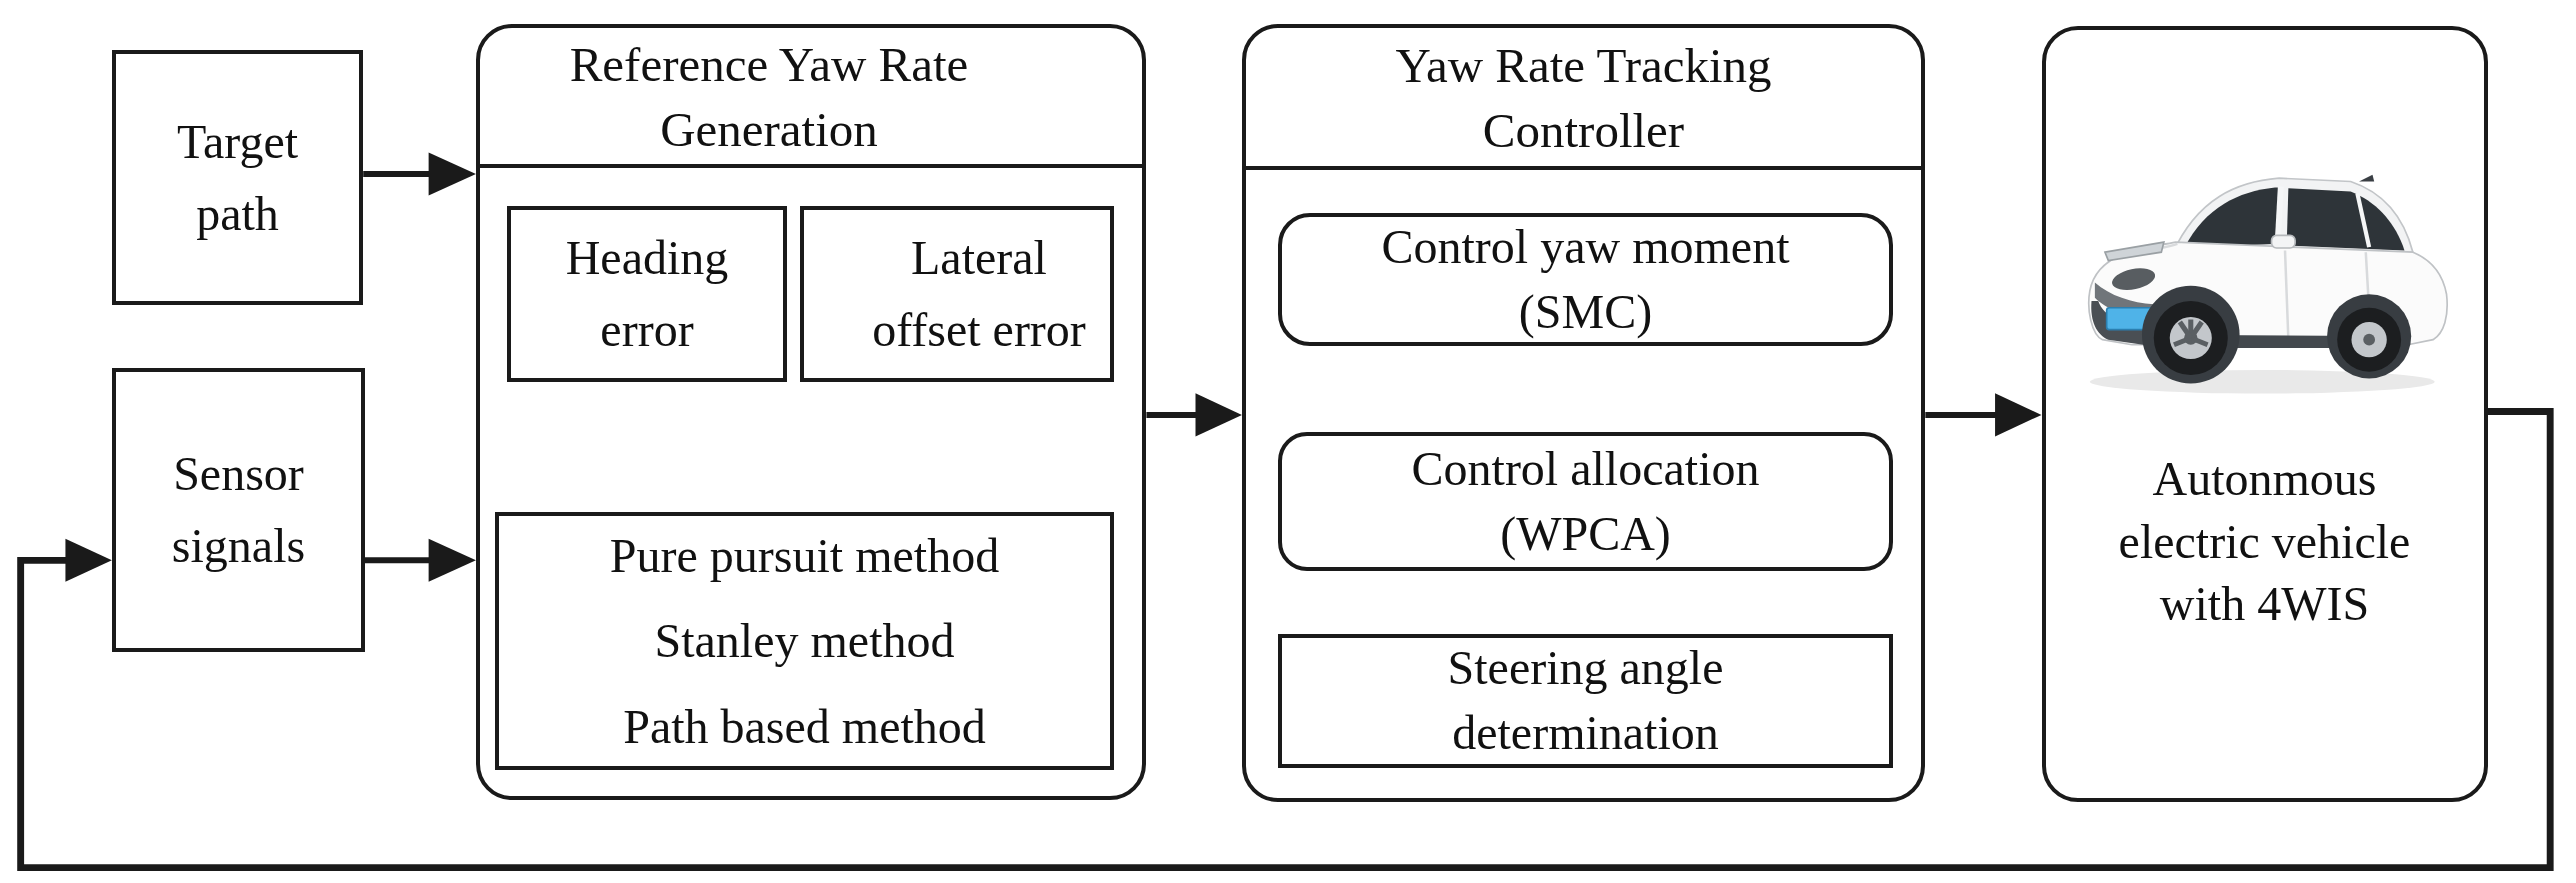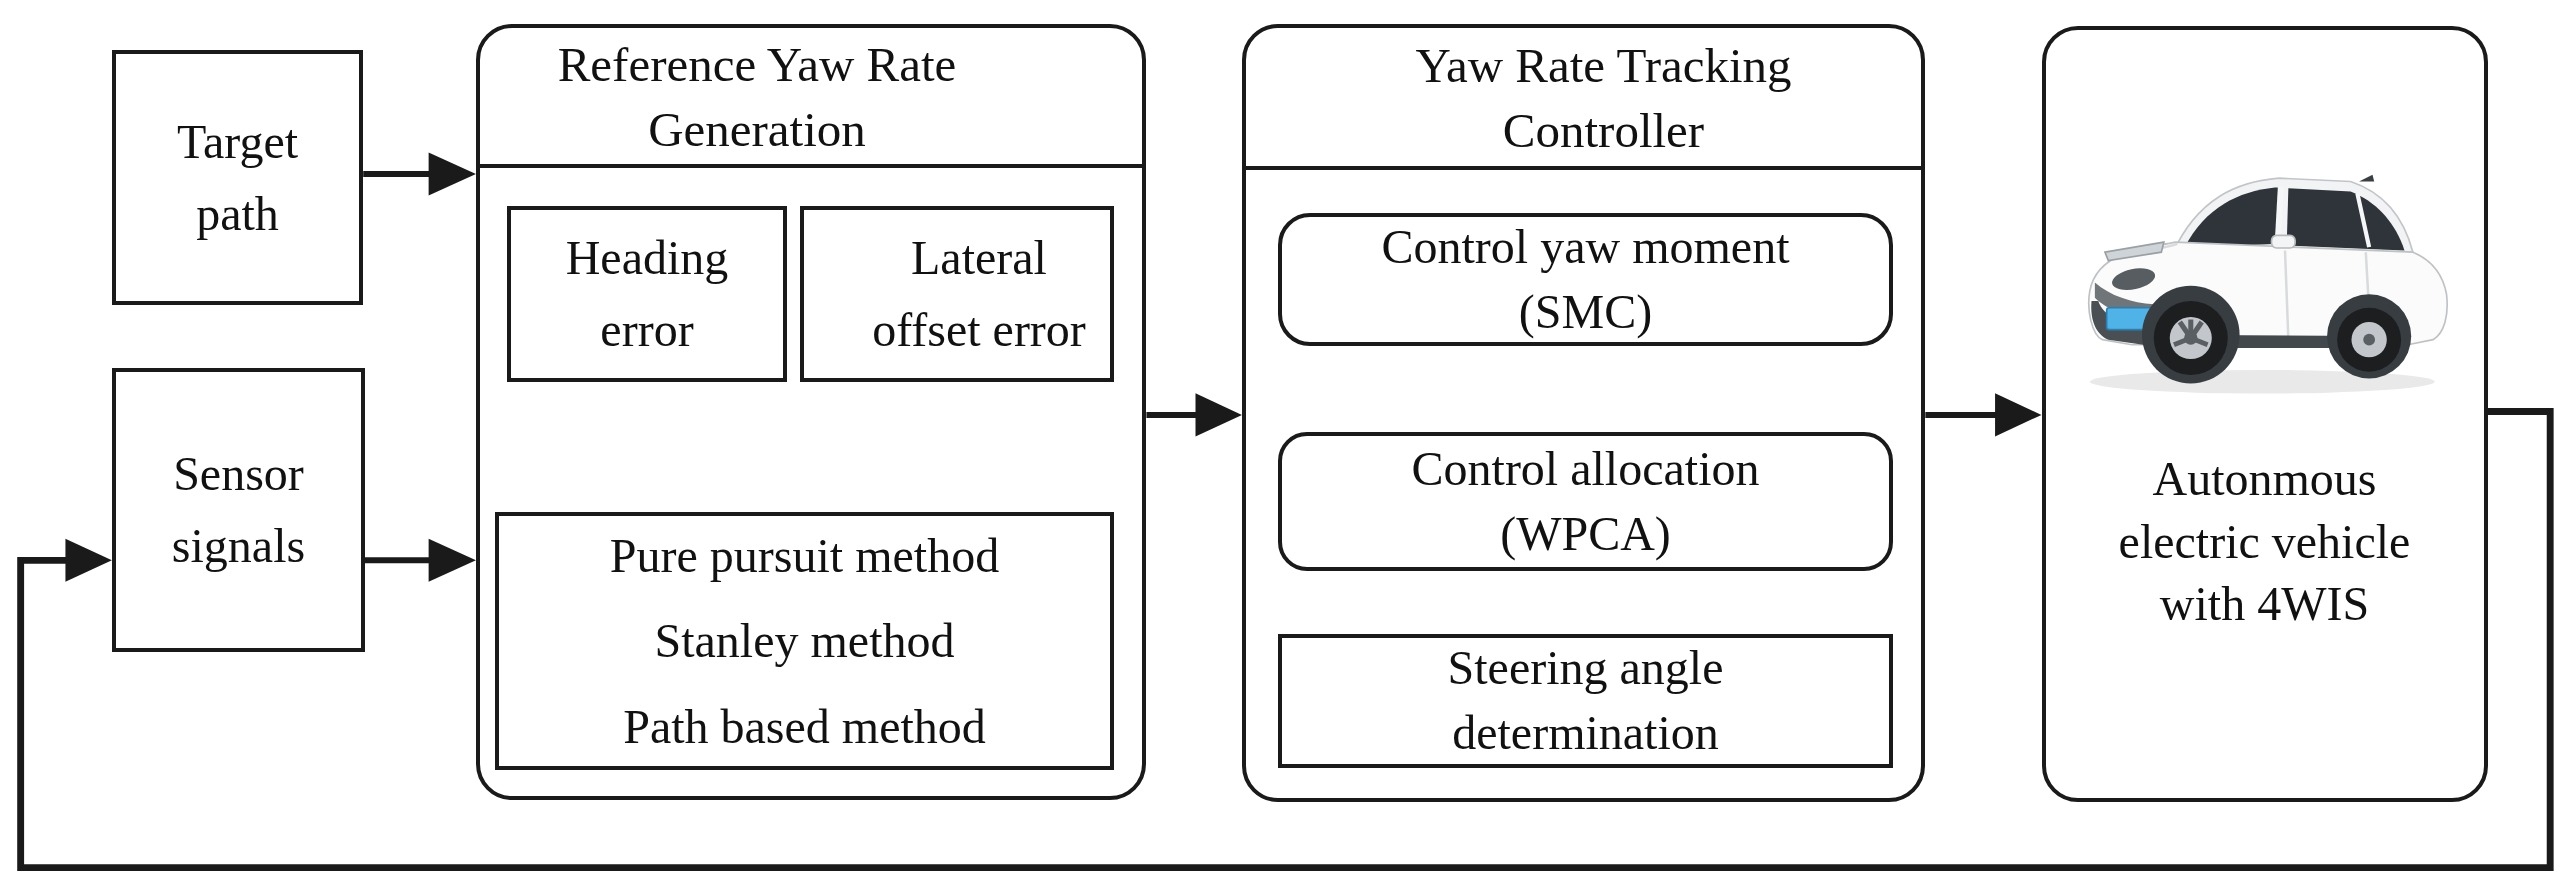--- a/index.html
+++ b/index.html
@@ -82,42 +82,42 @@
     <div class="label inbox">Target
 path</div>
   </div>
 
   <div class="box" style="left:112px;top:368px;width:253px;height:284px;">
     <div class="label inbox">Sensor
 signals</div>
   </div>
 
   <div class="container-box" style="left:476px;top:24px;width:670px;height:776px;"></div>
-  <div class="label title" style="left:476px;top:33px;width:538px;height:129px;padding-left:12px;">Reference Yaw Rate
+  <div class="label title" style="left:488px;top:33px;width:538px;height:129px;padding-left:12px;">Reference Yaw Rate
 Generation</div>
   <div class="divider" style="left:479px;top:164px;width:665px;"></div>
 
   <div class="box" style="left:507px;top:206px;width:280px;height:176px;">
     <div class="label inbox">Heading
 error</div>
   </div>
 
   <div class="box" style="left:800px;top:206px;width:314px;height:176px;padding-left:44px;">
     <div class="label inbox">Lateral
 offset error</div>
   </div>
 
   <div class="box" style="left:495px;top:512px;width:619px;height:258px;">
     <div class="label inbox methods">Pure pursuit method
 Stanley method
 Path based method</div>
   </div>
 
   <div class="container-box" style="left:1242px;top:24px;width:683px;height:778px;"></div>
-  <div class="label title" style="left:1242px;top:34px;width:683px;height:129px;padding-left:20px;">Yaw Rate Tracking
+  <div class="label title" style="left:1242px;top:34px;width:683px;height:129px;">Yaw Rate Tracking
 Controller</div>
   <div class="divider" style="left:1245px;top:166px;width:678px;"></div>
 
   <div class="box" style="left:1278px;top:213px;width:615px;height:133px;border-radius:32px;">
     <div class="label inbox" style="line-height:1.35;">Control yaw moment
 (SMC)</div>
   </div>
 
   <div class="box" style="left:1278px;top:432px;width:615px;height:139px;border-radius:29px;">
     <div class="label inbox" style="line-height:1.35;">Control allocation

